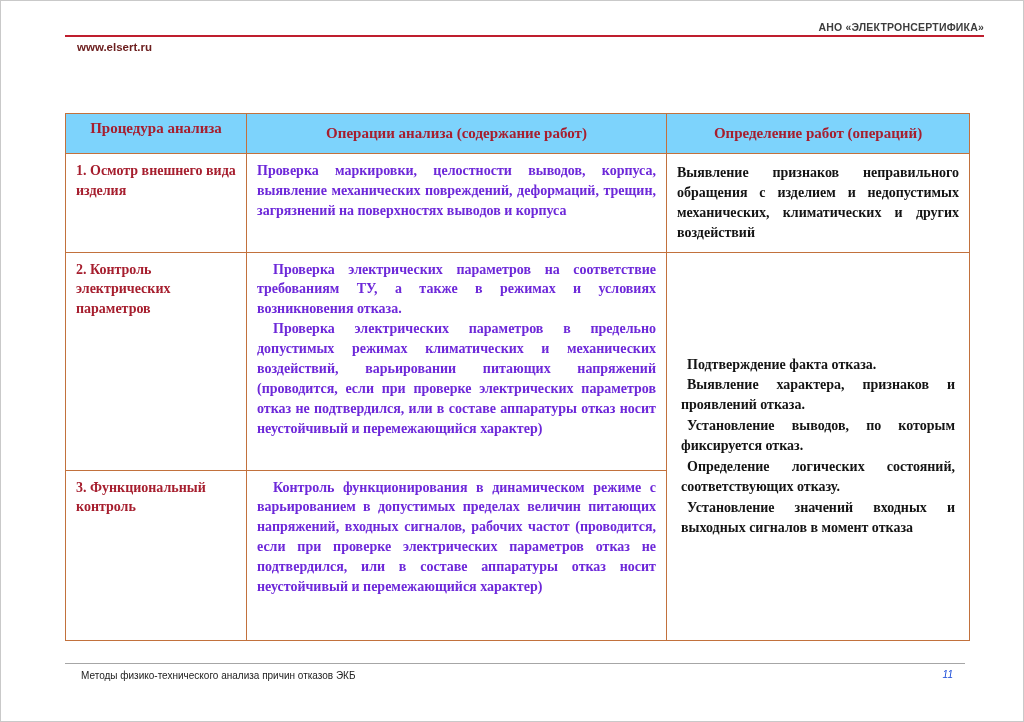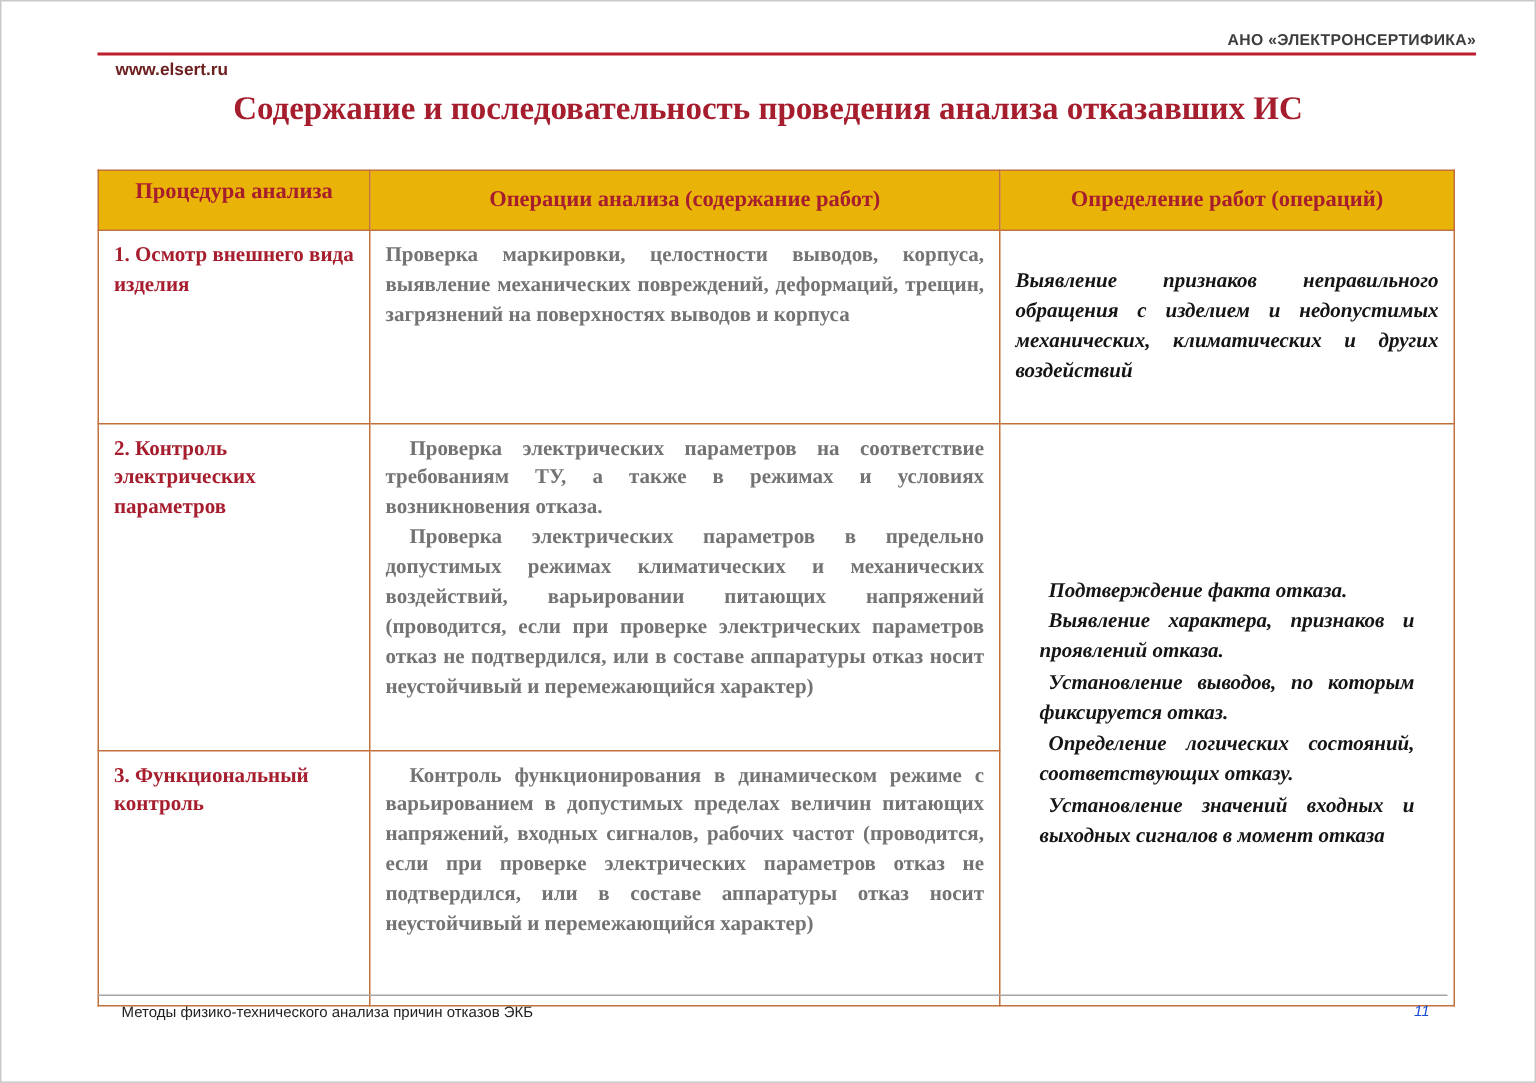--- a/index.html
+++ b/index.html
@@ -63,21 +63,21 @@
     left: 64px;
     width: 904px;
     border-collapse: collapse;
     table-layout: fixed;
   }
   .analysis-table th,
   .analysis-table td {
     border: 1.5px solid #c2713d;
   }
   .analysis-table th {
-    background: #eab308;
+    background: #7dd3fc;
     color: #a61e2e;
     font-size: 15px;
     font-weight: bold;
     text-align: center;
     padding: 6px 6px;
     height: 40px;
   }
   .analysis-table th.c1 { vertical-align: top; }
   .analysis-table th.c2, .analysis-table th.c3 { vertical-align: middle; }
 
@@ -86,34 +86,33 @@
     font-weight: bold;
     line-height: 1.42;
     vertical-align: top;
   }
   td.proc {
     color: #a61e2e;
     padding: 7px 8px 7px 10px;
     text-align: left;
   }
   td.ops {
-    color: #737373;
+    color: #6d28d9;
     padding: 7px 10px;
   }
   td.ops p { text-align: justify; margin: 0; }
   td.ops p.ind { text-indent: 16px; }
 
   td.purp {
     color: #141414;
-    padding: 24px 10px;
-    font-style: italic;
+    padding: 9px 10px;
   }
   td.purp p, td.purp { text-align: justify; }
   td.purp.merged { vertical-align: middle; }
-  td.purp.merged p { margin: 1px 16px; text-indent: 6px; }
+  td.purp.merged p { margin: 1px 4px; text-indent: 6px; }
 
   tr.row1 td { height: 92px; }
   tr.row2 td { height: 218px; }
   tr.row3 td { height: 170px; }
 
   
   .footer-rule {
     position: absolute;
     top: 662px;
     left: 64px;
@@ -141,21 +140,20 @@
 </style>
 </head>
 <body>
 
 <div class="slide">
 
   <div class="org-name">АНО «ЭЛЕКТРОНСЕРТИФИКА»</div>
   <div class="header-rule"></div>
   <div class="website-link">www.elsert.ru</div>
 
-  <h1 class="slide-title">Содержание и последовательность проведения анализа отказавших ИС</h1>
 
   <table class="analysis-table">
     <colgroup>
       <col style="width:181px">
       <col style="width:420px">
       <col style="width:303px">
     </colgroup>
     <thead>
       <tr>
         <th class="c1">Процедура анализа</th>

